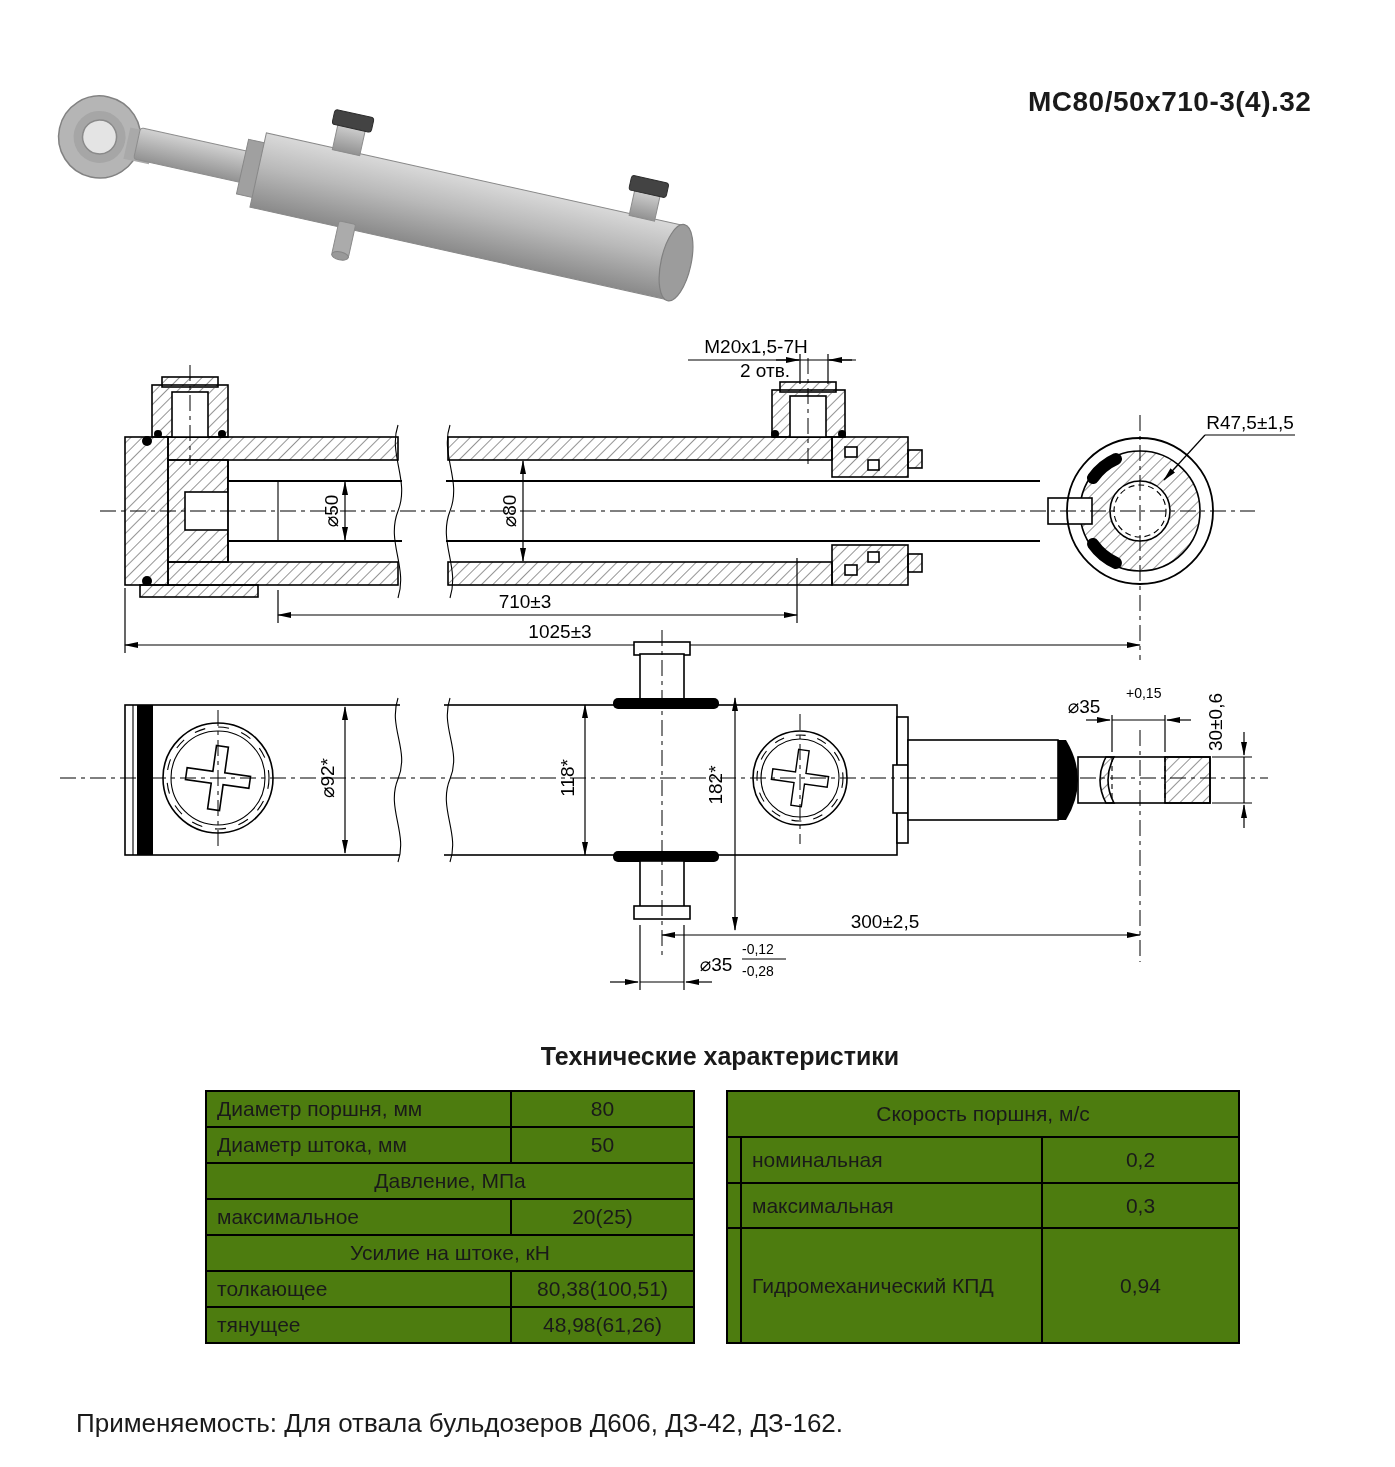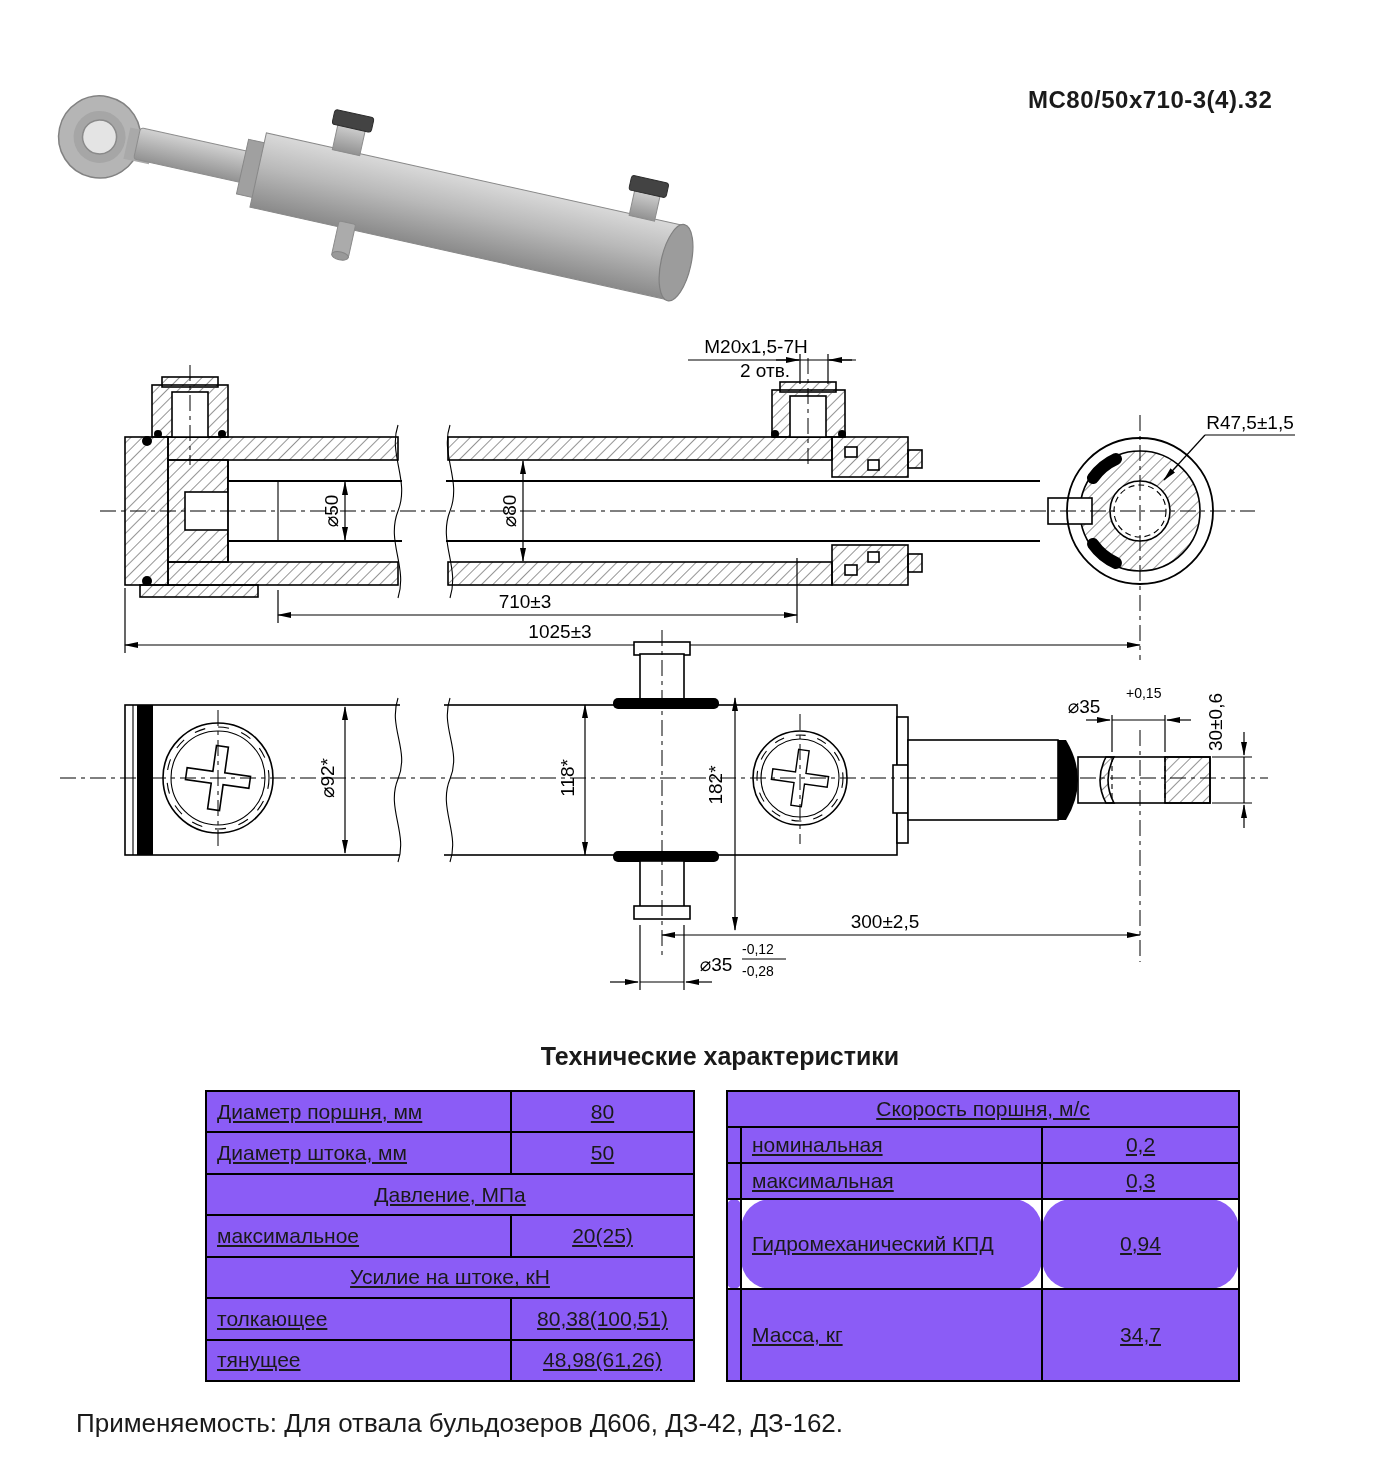--- a/index.html
+++ b/index.html
@@ -1,32 +1,32 @@
 <!DOCTYPE html>
 <html><head>
 <meta charset="utf-8">
 <style>
   html,body{margin:0;padding:0;background:#fff;}
   body{width:1395px;height:1467px;position:relative;font-family:"Liberation Sans","DejaVu Sans",sans-serif;color:#1a1a1a;}
   .abs{position:absolute;}
   
-  #title{top:86px;left:1028px;font-size:24px;font-weight:bold;letter-spacing:.5px;white-space:nowrap;}
+  #title{top:86px;left:1028px;font-size:28px;font-weight:bold;letter-spacing:.5px;white-space:nowrap;}
   
   #specHeading{top:1020px;left:205px;width:1030px;text-align:center;font-size:25px;font-weight:bold;margin-top:22px;}
   
   #tables{top:1090px;left:205px;display:flex;gap:31px;}
   table{border-collapse:collapse;table-layout:fixed;}
-  td{border:2px solid #000;font-size:21px;vertical-align:middle;padding:0 0 0 10px;height:34px;background:#8b5cf6;text-decoration:underline;}
+  td{border:2px solid #000;font-size:21px;vertical-align:middle;padding:0 0 0 10px;height:34px;background:#4d7c0f;}
   td.val,td.hdr{text-align:center;padding:0;}
   #tblL{width:488px;}
   #tblL col.c1{width:305px;} #tblL col.c2{width:183px;}
   #tblR{width:512px;}
   #tblR col.c0{width:14px;} #tblR col.c1{width:301px;} #tblR col.c2{width:197px;}
   #tblR td.sp{padding:0;}
-  #tblR tr.tall1 td{height:88px;border-radius:30px;}
+  #tblR tr.tall1 td{height:88px;}
   #tblR tr.tall2 td{height:90px;}
   
   #footer{top:1408px;left:30px;font-size:26px;white-space:nowrap;}
   #footer b{font-weight:normal;margin-left:46px;}
   
   .ln{stroke:#000;stroke-width:1.8;fill:none;}
   .lt{stroke:#000;stroke-width:1.1;fill:none;}
   .cl{stroke:#000;stroke-width:1;fill:none;stroke-dasharray:16 5 4 5;}
   .dim{stroke:#000;stroke-width:1.2;fill:none;}
   .hf{fill:url(#hatch);stroke:#000;stroke-width:1.6;}
@@ -350,24 +350,19 @@
     <tr>
           <td class="sp"></td>
           <td>максимальная</td>
           <td class="val">0,3</td>
         </tr>
     <tr class="tall1">
           <td class="sp"></td>
           <td>Гидромеханический КПД</td>
           <td class="val">0,94</td>
         </tr>
-    <tr class="tall2">
-          <td class="sp"></td>
-          <td>Масса, кг</td>
-          <td class="val">34,7</td>
-        </tr>
   </tbody>
     </table>
 </div>
 
 <div id="footer" class="abs">
   <b>Применяемость:</b><span> Для отвала бульдозеров Д606, ДЗ-42, ДЗ-162.</span>
 </div>
 
 </body></html>

